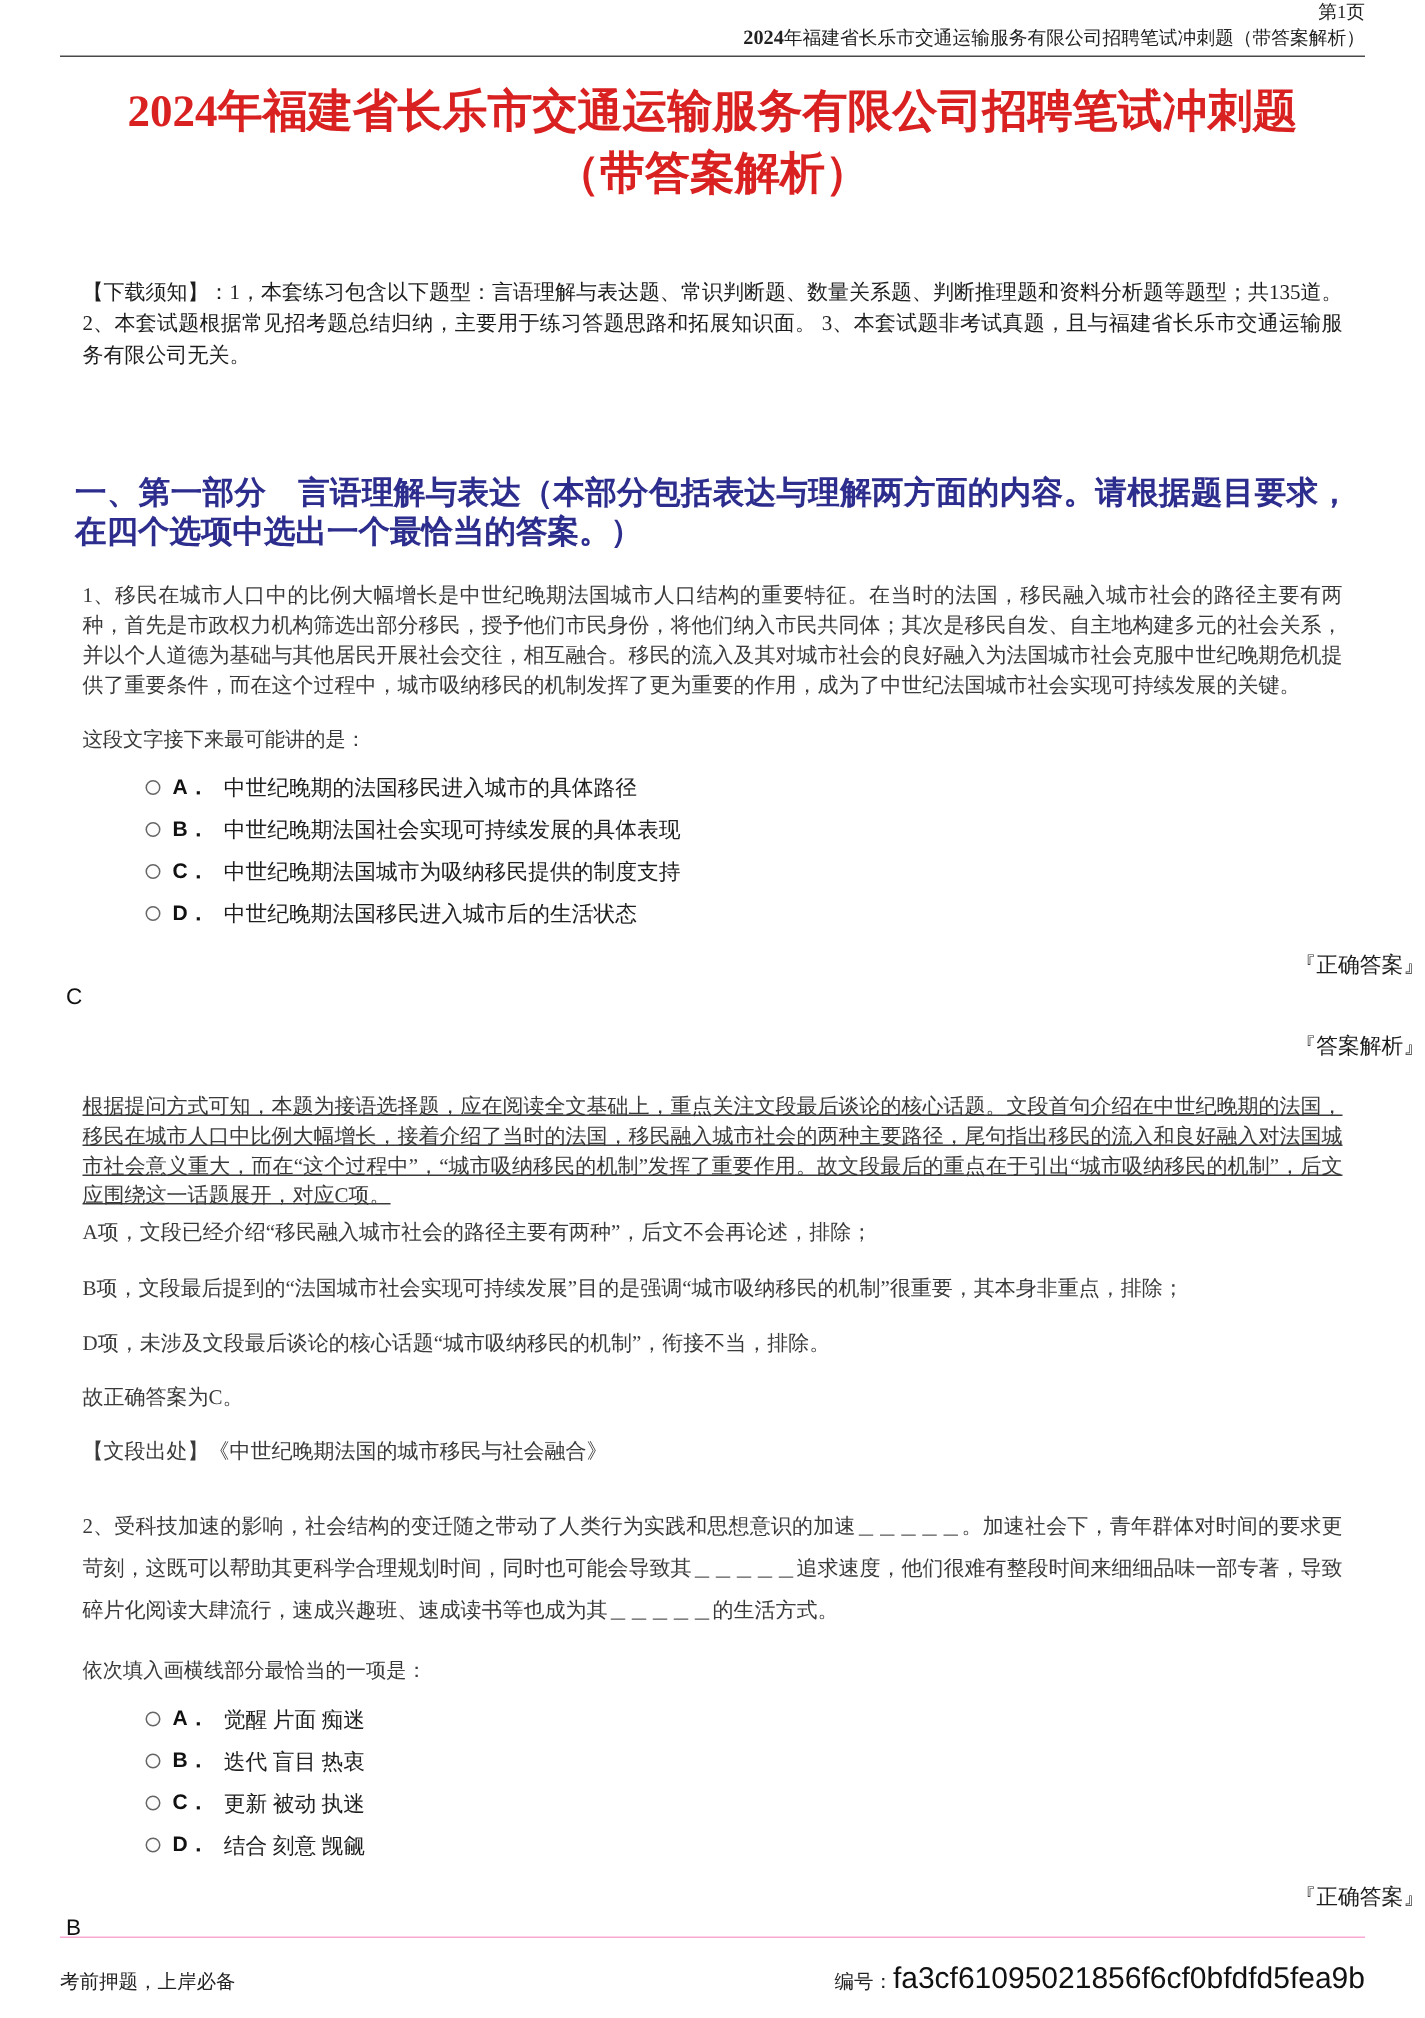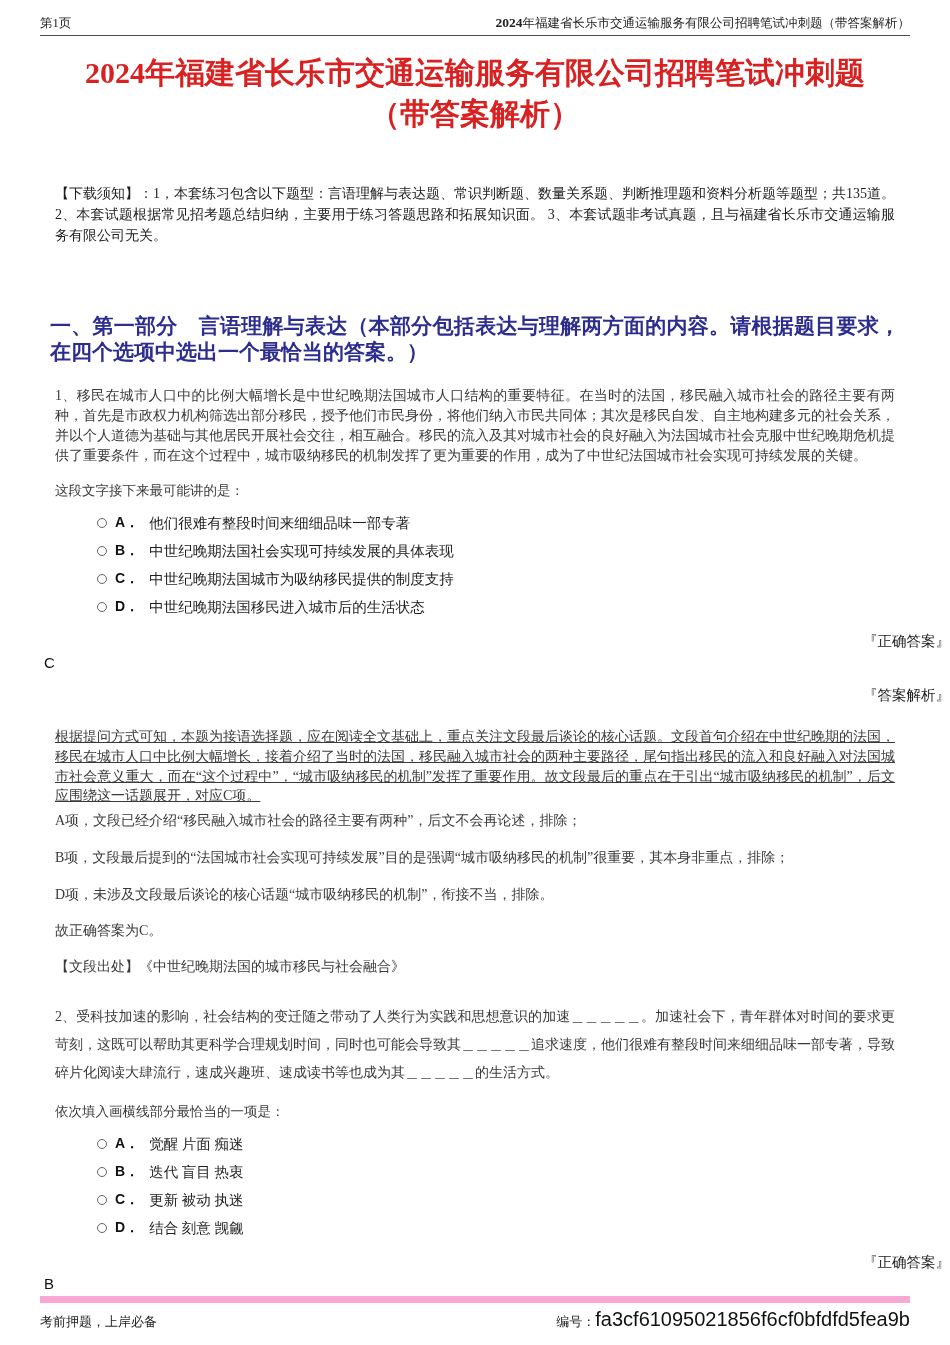--- a/index.html
+++ b/index.html
@@ -10,28 +10,28 @@
     height: 1345px;
     margin: 0 auto;
     background: #ffffff;
     font-family: "Liberation Serif", "DejaVu Serif", serif;
     color: #3a3a3a;
     overflow: hidden;
   }
   
   .header {
     margin: 0 40px;
-    padding-top: 15px;
     padding-bottom: 3px;
     border-bottom: 1px solid #4a4a4a;
     display: flex;
-    justify-content: space-between;
+    justify-content: flex-end;
     align-items: flex-end;
     font-size: 12.5px;
     color: #222;
+    flex-direction: column;
   }
   .header .year { font-weight: bold; font-size: 13.5px; }
   
   .title {
     margin: 16px 45px 0 45px;
     text-align: center;
     color: #d92121;
     font-size: 30px;
     font-weight: bold;
     line-height: 1.38;
@@ -103,22 +103,22 @@
     font-family: "Liberation Sans", "DejaVu Sans", sans-serif;
     font-size: 15px;
     color: #111;
   }
   .analysis-first { margin-top: 22px; text-decoration: underline; }
   
   .footer {
     position: absolute;
     left: 40px; right: 40px;
     bottom: 14px;
-    border-top: 7px solid #f9a8d4;
-    padding-top: 5px;
+    border-top: 1px solid #f9a8d4;
+    padding-top: 16px;
     display: flex;
     justify-content: space-between;
     align-items: baseline;
     font-size: 13px;
     color: #222;
   }
   .footer .code {
     font-family: "Liberation Sans", "DejaVu Sans", sans-serif;
     font-size: 20px;
     color: #111;
@@ -140,21 +140,21 @@
 
   <h2 class="section">一、第一部分　言语理解与表达（本部分包括表达与理解两方面的内容。请根据题目要求，在四个选项中选出一个最恰当的答案。）</h2>
 
   <p class="stem">1、移民在城市人口中的比例大幅增长是中世纪晚期法国城市人口结构的重要特征。在当时的法国，移民融入城市社会的路径主要有两种，首先是市政权力机构筛选出部分移民，授予他们市民身份，将他们纳入市民共同体；其次是移民自发、自主地构建多元的社会关系，并以个人道德为基础与其他居民开展社会交往，相互融合。移民的流入及其对城市社会的良好融入为法国城市社会克服中世纪晚期危机提供了重要条件，而在这个过程中，城市吸纳移民的机制发挥了更为重要的作用，成为了中世纪法国城市社会实现可持续发展的关键。</p>
   <p class="prompt">这段文字接下来最可能讲的是：</p>
 
   <div class="options">
     <div class="option">
       <span class="radio"></span>
       <span class="letter">A．</span>
-      <span>他们很难有整段时间来细细品味一部专著</span>
+      <span>中世纪晚期的法国移民进入城市的具体路径</span>
     </div>
     <div class="option">
       <span class="radio"></span>
       <span class="letter">B．</span>
       <span>中世纪晚期法国社会实现可持续发展的具体表现</span>
     </div>
     <div class="option">
       <span class="radio"></span>
       <span class="letter">C．</span>
       <span>中世纪晚期法国城市为吸纳移民提供的制度支持</span>

